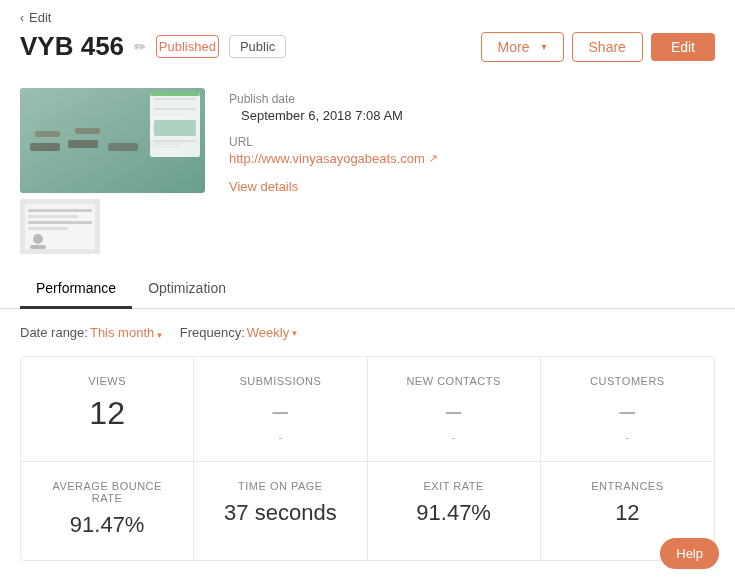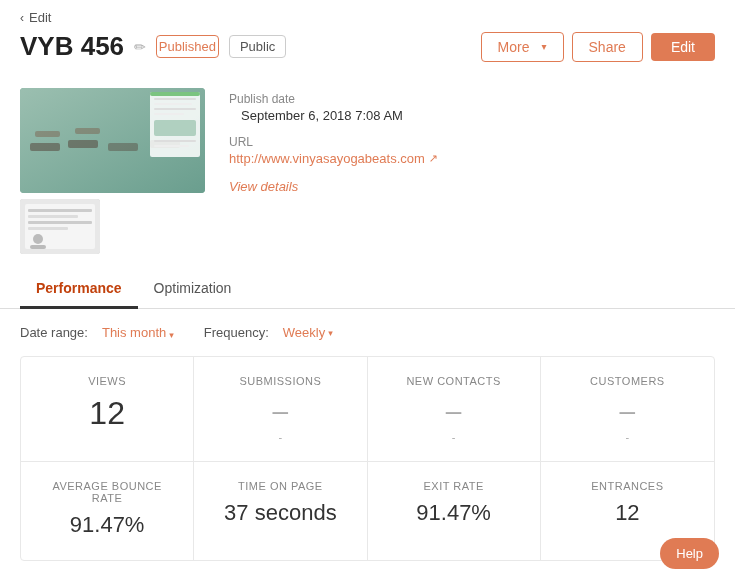--- a/index.html
+++ b/index.html
@@ -125,52 +125,51 @@
       display: flex;
       align-items: center;
       gap: 4px;
       margin-bottom: 12px;
     }
     .view-details {
       color: #e07b54;
       font-size: 13px;
       cursor: pointer;
       text-decoration: none;
-      font-style: italic;
     }
 
     
     .tabs-bar {
       border-bottom: 1px solid #ddd;
       display: flex;
       padding: 0 20px;
       gap: 0;
     }
     .tab {
       padding: 10px 16px;
       font-size: 14px;
       cursor: pointer;
       color: #555;
       border-bottom: 3px solid transparent;
       margin-bottom: -1px;
     }
     .tab.active {
-      color: #c2410c;
-      font-weight: 700;
+      color: #000000;
+      font-weight: 400;
       border-bottom: 3px solid #333;
     }
 
     
     .performance-section {
       padding: 16px 20px;
     }
     .date-controls {
       display: flex;
       align-items: center;
-      gap: 14px;
+      gap: 2px;
       margin-bottom: 16px;
     }
     .date-label {
       font-size: 13px;
       color: #555;
     }
     .date-value {
       font-size: 13px;
       color: #e07b54;
       cursor: pointer;

